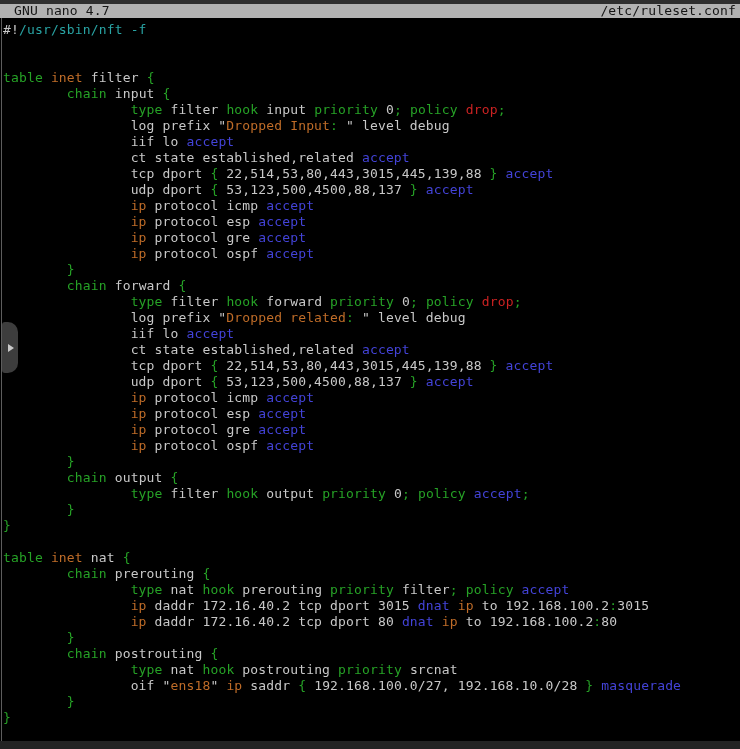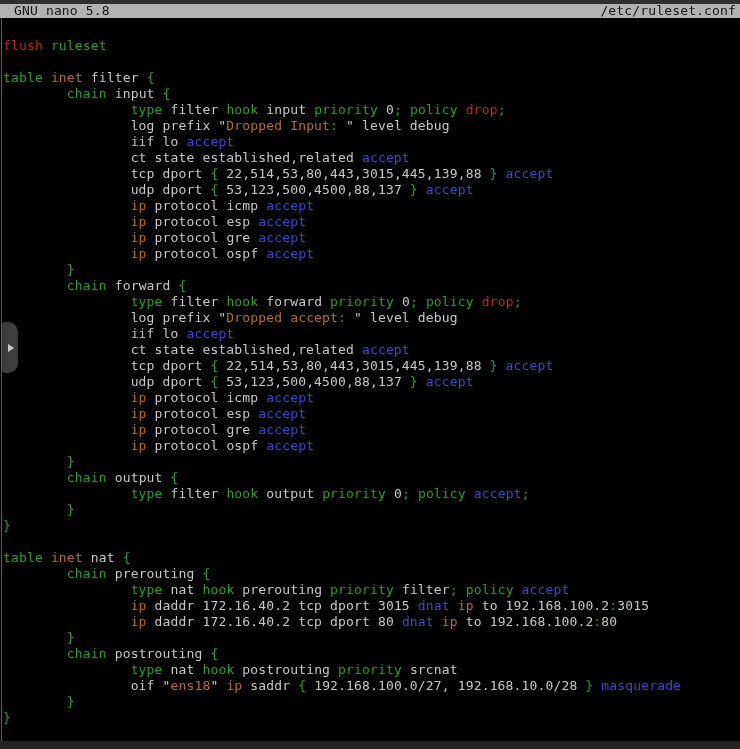--- a/index.html
+++ b/index.html
@@ -21,46 +21,46 @@
   .side-tab .tri{width:0;height:0;border-top:4px solid transparent;border-bottom:4px solid transparent;
             border-left:6px solid #c9c9c9;margin-left:2px;}
 </style>
 </head>
 <body>
 
 <div>
   <div class="top-strip"></div>
 
   <div class="titlebar">
-    <span>GNU nano 5.8</span>
+    <span>GNU nano 4.7</span>
     <span>/etc/ruleset.conf</span>
   </div>
 
   <div class="left-border"></div>
 
   <div class="editor" id="editor">
+      <div class="code-line"><span style="color: rgb(200, 200, 200);">#!</span><span style="color: rgb(41, 164, 164);">/usr/sbin/nft -f</span></div>
       <div class="code-line"></div>
-      <div class="code-line"><span style="color: rgb(203, 34, 34);">flush</span><span style="color: rgb(200, 200, 200);"> </span><span style="color: rgb(38, 162, 38);">ruleset</span></div>
       <div class="code-line"></div>
       <div class="code-line"><span style="color: rgb(38, 162, 38);">table</span><span style="color: rgb(200, 200, 200);"> </span><span style="color: rgb(191, 108, 40);">inet</span><span style="color: rgb(200, 200, 200);"> filter </span><span style="color: rgb(38, 162, 38);">{</span></div>
       <div class="code-line"><span style="color: rgb(200, 200, 200);">        </span><span style="color: rgb(38, 162, 38);">chain</span><span style="color: rgb(200, 200, 200);"> input </span><span style="color: rgb(38, 162, 38);">{</span></div>
       <div class="code-line"><span style="color: rgb(200, 200, 200);">                </span><span style="color: rgb(38, 162, 38);">type</span><span style="color: rgb(200, 200, 200);"> filter </span><span style="color: rgb(38, 162, 38);">hook</span><span style="color: rgb(200, 200, 200);"> input </span><span style="color: rgb(38, 162, 38);">priority</span><span style="color: rgb(200, 200, 200);"> 0</span><span style="color: rgb(38, 162, 38);">;</span><span style="color: rgb(200, 200, 200);"> </span><span style="color: rgb(38, 162, 38);">policy</span><span style="color: rgb(200, 200, 200);"> </span><span style="color: rgb(203, 34, 34);">drop</span><span style="color: rgb(38, 162, 38);">;</span></div>
       <div class="code-line"><span style="color: rgb(200, 200, 200);">                log prefix "</span><span style="color: rgb(191, 108, 40);">Dropped Input</span><span style="color: rgb(38, 162, 38);">:</span><span style="color: rgb(200, 200, 200);"> " level debug</span></div>
       <div class="code-line"><span style="color: rgb(200, 200, 200);">                iif lo </span><span style="color: rgb(67, 67, 216);">accept</span></div>
       <div class="code-line"><span style="color: rgb(200, 200, 200);">                ct state established,related </span><span style="color: rgb(67, 67, 216);">accept</span></div>
       <div class="code-line"><span style="color: rgb(200, 200, 200);">                tcp dport </span><span style="color: rgb(38, 162, 38);">{</span><span style="color: rgb(200, 200, 200);"> 22,514,53,80,443,3015,445,139,88 </span><span style="color: rgb(38, 162, 38);">}</span><span style="color: rgb(200, 200, 200);"> </span><span style="color: rgb(67, 67, 216);">accept</span></div>
       <div class="code-line"><span style="color: rgb(200, 200, 200);">                udp dport </span><span style="color: rgb(38, 162, 38);">{</span><span style="color: rgb(200, 200, 200);"> 53,123,500,4500,88,137 </span><span style="color: rgb(38, 162, 38);">}</span><span style="color: rgb(200, 200, 200);"> </span><span style="color: rgb(67, 67, 216);">accept</span></div>
       <div class="code-line"><span style="color: rgb(200, 200, 200);">                </span><span style="color: rgb(191, 108, 40);">ip</span><span style="color: rgb(200, 200, 200);"> protocol icmp </span><span style="color: rgb(67, 67, 216);">accept</span></div>
       <div class="code-line"><span style="color: rgb(200, 200, 200);">                </span><span style="color: rgb(191, 108, 40);">ip</span><span style="color: rgb(200, 200, 200);"> protocol esp </span><span style="color: rgb(67, 67, 216);">accept</span></div>
       <div class="code-line"><span style="color: rgb(200, 200, 200);">                </span><span style="color: rgb(191, 108, 40);">ip</span><span style="color: rgb(200, 200, 200);"> protocol gre </span><span style="color: rgb(67, 67, 216);">accept</span></div>
       <div class="code-line"><span style="color: rgb(200, 200, 200);">                </span><span style="color: rgb(191, 108, 40);">ip</span><span style="color: rgb(200, 200, 200);"> protocol ospf </span><span style="color: rgb(67, 67, 216);">accept</span></div>
       <div class="code-line"><span style="color: rgb(200, 200, 200);">        </span><span style="color: rgb(38, 162, 38);">}</span></div>
       <div class="code-line"><span style="color: rgb(200, 200, 200);">        </span><span style="color: rgb(38, 162, 38);">chain</span><span style="color: rgb(200, 200, 200);"> forward </span><span style="color: rgb(38, 162, 38);">{</span></div>
       <div class="code-line"><span style="color: rgb(200, 200, 200);">                </span><span style="color: rgb(38, 162, 38);">type</span><span style="color: rgb(200, 200, 200);"> filter </span><span style="color: rgb(38, 162, 38);">hook</span><span style="color: rgb(200, 200, 200);"> forward </span><span style="color: rgb(38, 162, 38);">priority</span><span style="color: rgb(200, 200, 200);"> 0</span><span style="color: rgb(38, 162, 38);">;</span><span style="color: rgb(200, 200, 200);"> </span><span style="color: rgb(38, 162, 38);">policy</span><span style="color: rgb(200, 200, 200);"> </span><span style="color: rgb(203, 34, 34);">drop</span><span style="color: rgb(38, 162, 38);">;</span></div>
-      <div class="code-line"><span style="color: rgb(200, 200, 200);">                log prefix "</span><span style="color: rgb(191, 108, 40);">Dropped accept</span><span style="color: rgb(38, 162, 38);">:</span><span style="color: rgb(200, 200, 200);"> " level debug</span></div>
+      <div class="code-line"><span style="color: rgb(200, 200, 200);">                log prefix "</span><span style="color: rgb(191, 108, 40);">Dropped related</span><span style="color: rgb(38, 162, 38);">:</span><span style="color: rgb(200, 200, 200);"> " level debug</span></div>
       <div class="code-line"><span style="color: rgb(200, 200, 200);">                iif lo </span><span style="color: rgb(67, 67, 216);">accept</span></div>
       <div class="code-line"><span style="color: rgb(200, 200, 200);">                ct state established,related </span><span style="color: rgb(67, 67, 216);">accept</span></div>
       <div class="code-line"><span style="color: rgb(200, 200, 200);">                tcp dport </span><span style="color: rgb(38, 162, 38);">{</span><span style="color: rgb(200, 200, 200);"> 22,514,53,80,443,3015,445,139,88 </span><span style="color: rgb(38, 162, 38);">}</span><span style="color: rgb(200, 200, 200);"> </span><span style="color: rgb(67, 67, 216);">accept</span></div>
       <div class="code-line"><span style="color: rgb(200, 200, 200);">                udp dport </span><span style="color: rgb(38, 162, 38);">{</span><span style="color: rgb(200, 200, 200);"> 53,123,500,4500,88,137 </span><span style="color: rgb(38, 162, 38);">}</span><span style="color: rgb(200, 200, 200);"> </span><span style="color: rgb(67, 67, 216);">accept</span></div>
       <div class="code-line"><span style="color: rgb(200, 200, 200);">                </span><span style="color: rgb(191, 108, 40);">ip</span><span style="color: rgb(200, 200, 200);"> protocol icmp </span><span style="color: rgb(67, 67, 216);">accept</span></div>
       <div class="code-line"><span style="color: rgb(200, 200, 200);">                </span><span style="color: rgb(191, 108, 40);">ip</span><span style="color: rgb(200, 200, 200);"> protocol esp </span><span style="color: rgb(67, 67, 216);">accept</span></div>
       <div class="code-line"><span style="color: rgb(200, 200, 200);">                </span><span style="color: rgb(191, 108, 40);">ip</span><span style="color: rgb(200, 200, 200);"> protocol gre </span><span style="color: rgb(67, 67, 216);">accept</span></div>
       <div class="code-line"><span style="color: rgb(200, 200, 200);">                </span><span style="color: rgb(191, 108, 40);">ip</span><span style="color: rgb(200, 200, 200);"> protocol ospf </span><span style="color: rgb(67, 67, 216);">accept</span></div>
       <div class="code-line"><span style="color: rgb(200, 200, 200);">        </span><span style="color: rgb(38, 162, 38);">}</span></div>
       <div class="code-line"><span style="color: rgb(200, 200, 200);">        </span><span style="color: rgb(38, 162, 38);">chain</span><span style="color: rgb(200, 200, 200);"> output </span><span style="color: rgb(38, 162, 38);">{</span></div>

